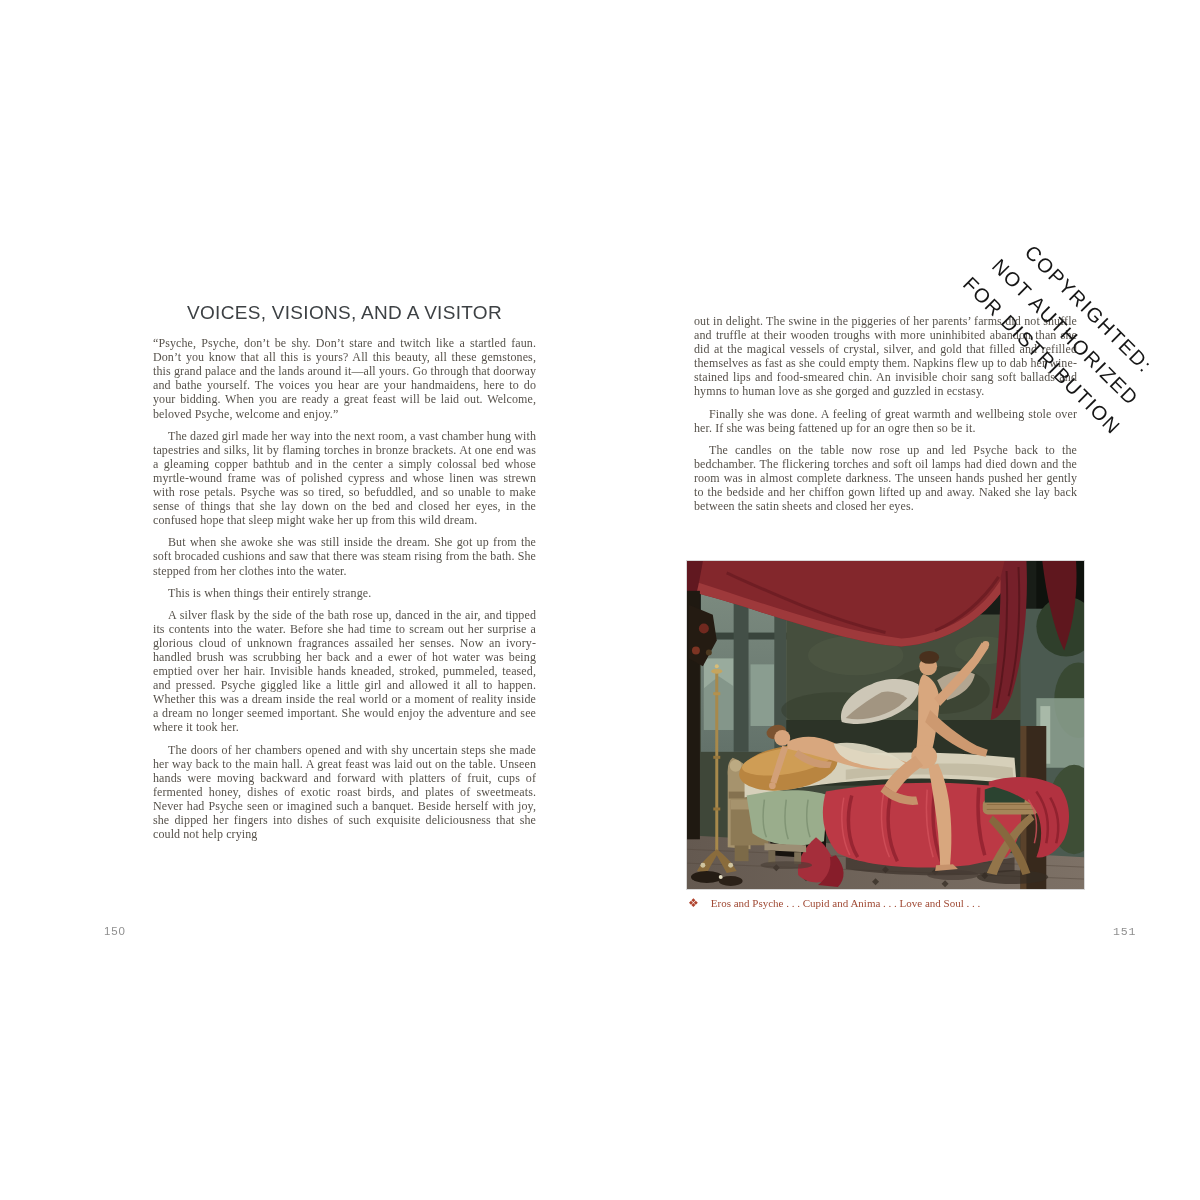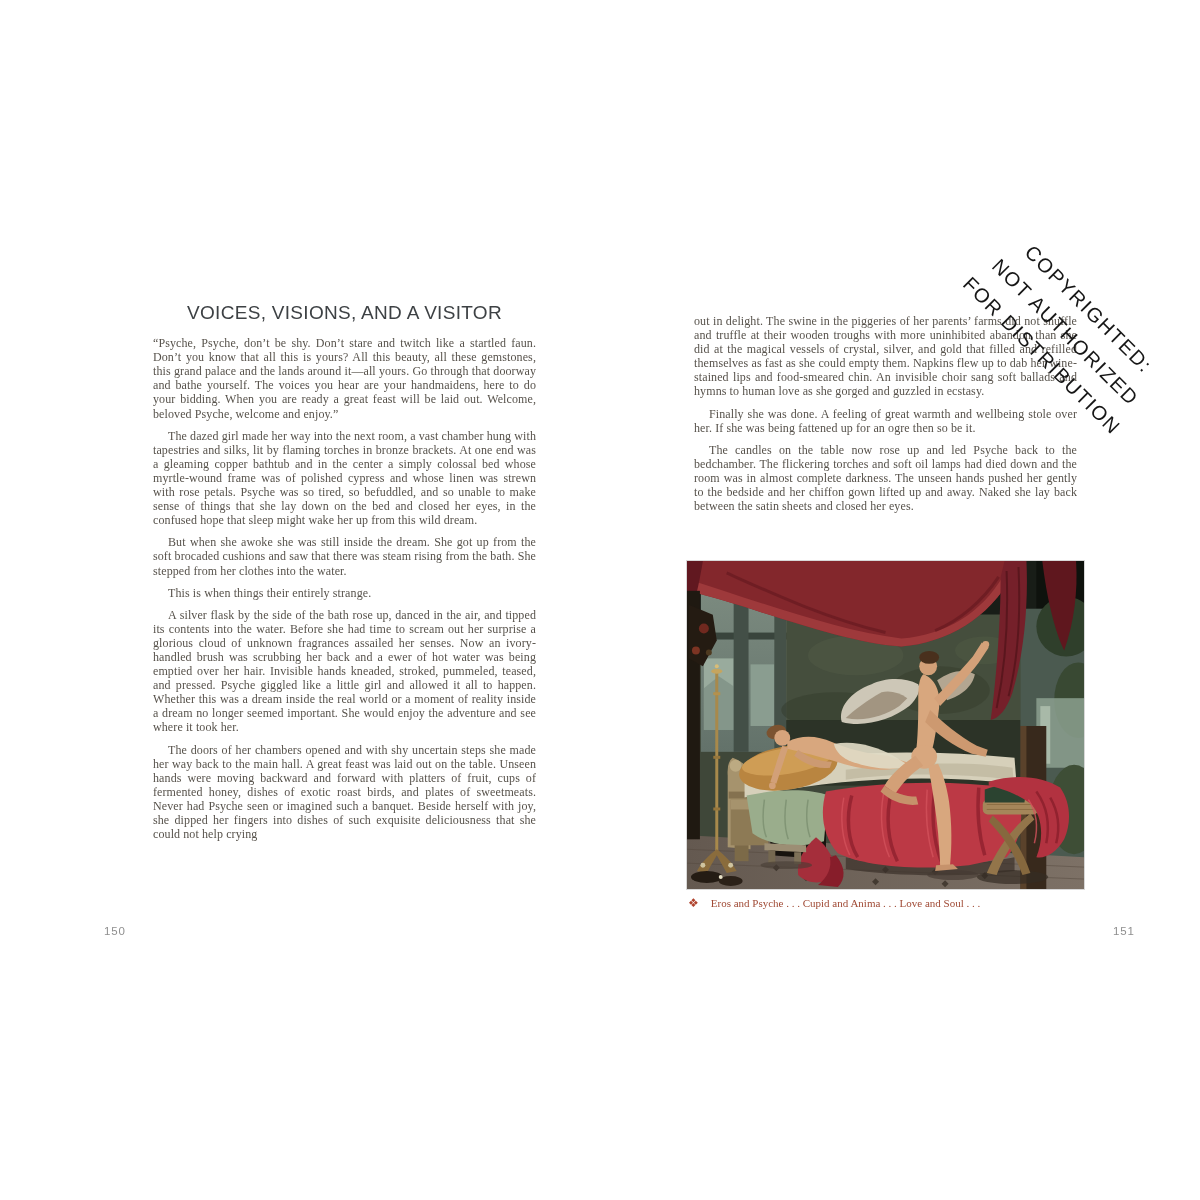--- a/index.html
+++ b/index.html
@@ -31,21 +31,21 @@
     font-size:11px;line-height:13px;color:#a04a35;
   }
   .ornament{
     font-family:"DejaVu Sans", sans-serif;font-size:12px;line-height:13px;color:#b0442e;
   }
   .pagenum{
     position:absolute;font-family:"Liberation Sans", sans-serif;
     font-size:11.5px;color:#8f8f8f;letter-spacing:0.8px;
   }
   #pn-left{left:68px;top:925px;margin-left:36px;}
-  #pn-right{left:1113px;top:925px;}
+  #pn-right{left:1113px;top:925px;font-family:Liberation Mono, monospace;}
   .watermark{
     position:absolute;left:945px;top:283px;width:240px;
     transform:rotate(45deg);transform-origin:center;
     font-family:"Liberation Sans", sans-serif;font-size:20px;line-height:33px;
     letter-spacing:1.5px;color:#161616;text-align:center;white-space:nowrap;
     z-index:5;
   }
 </style>
 </head>
 <body>

